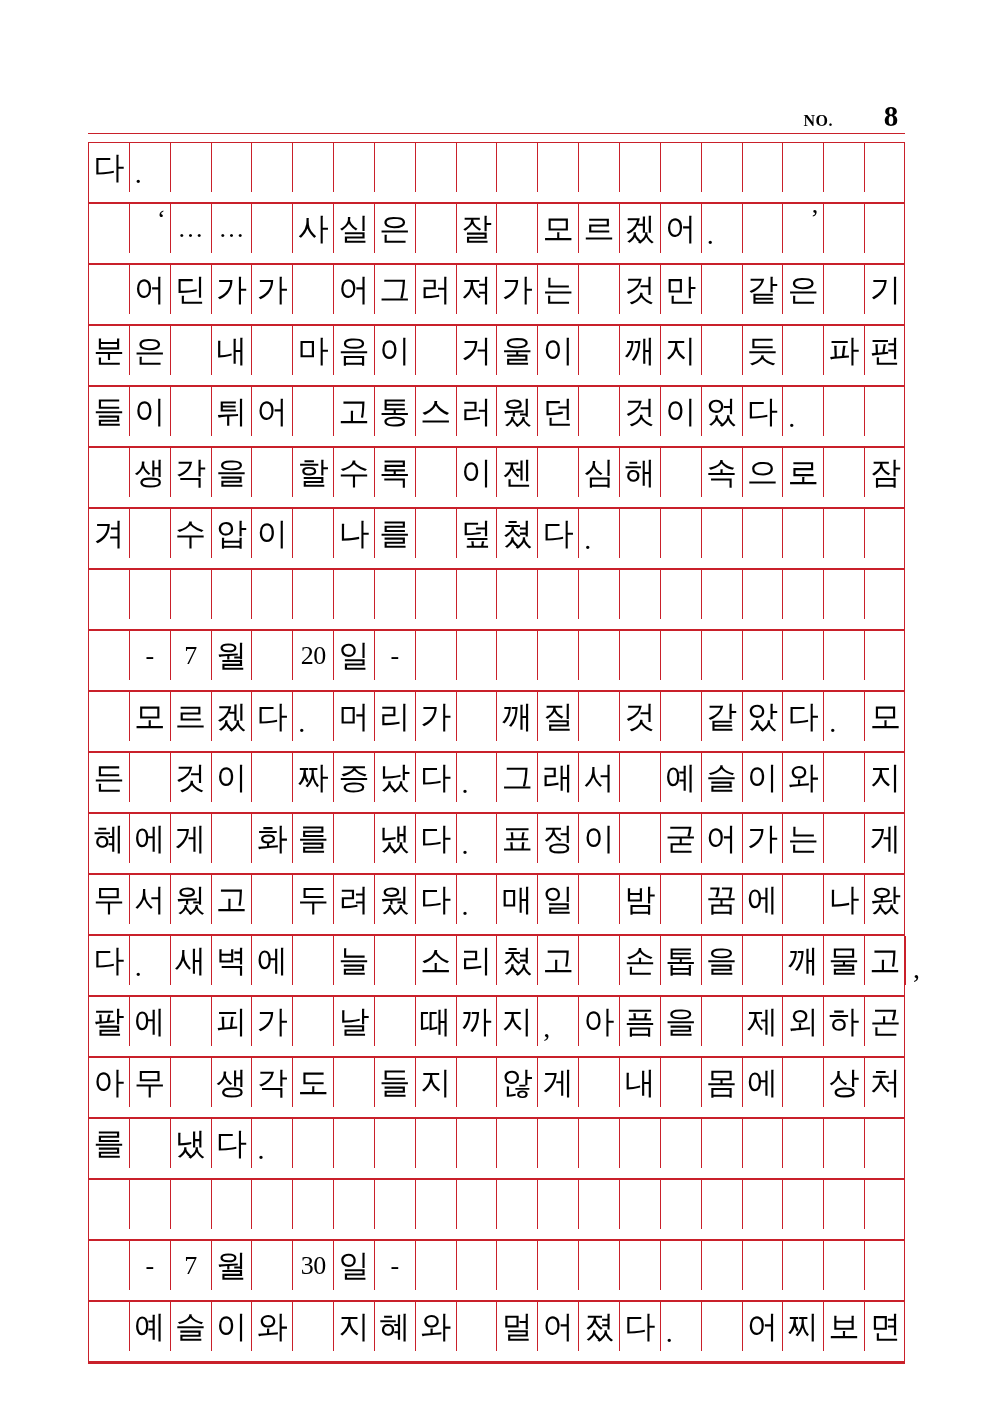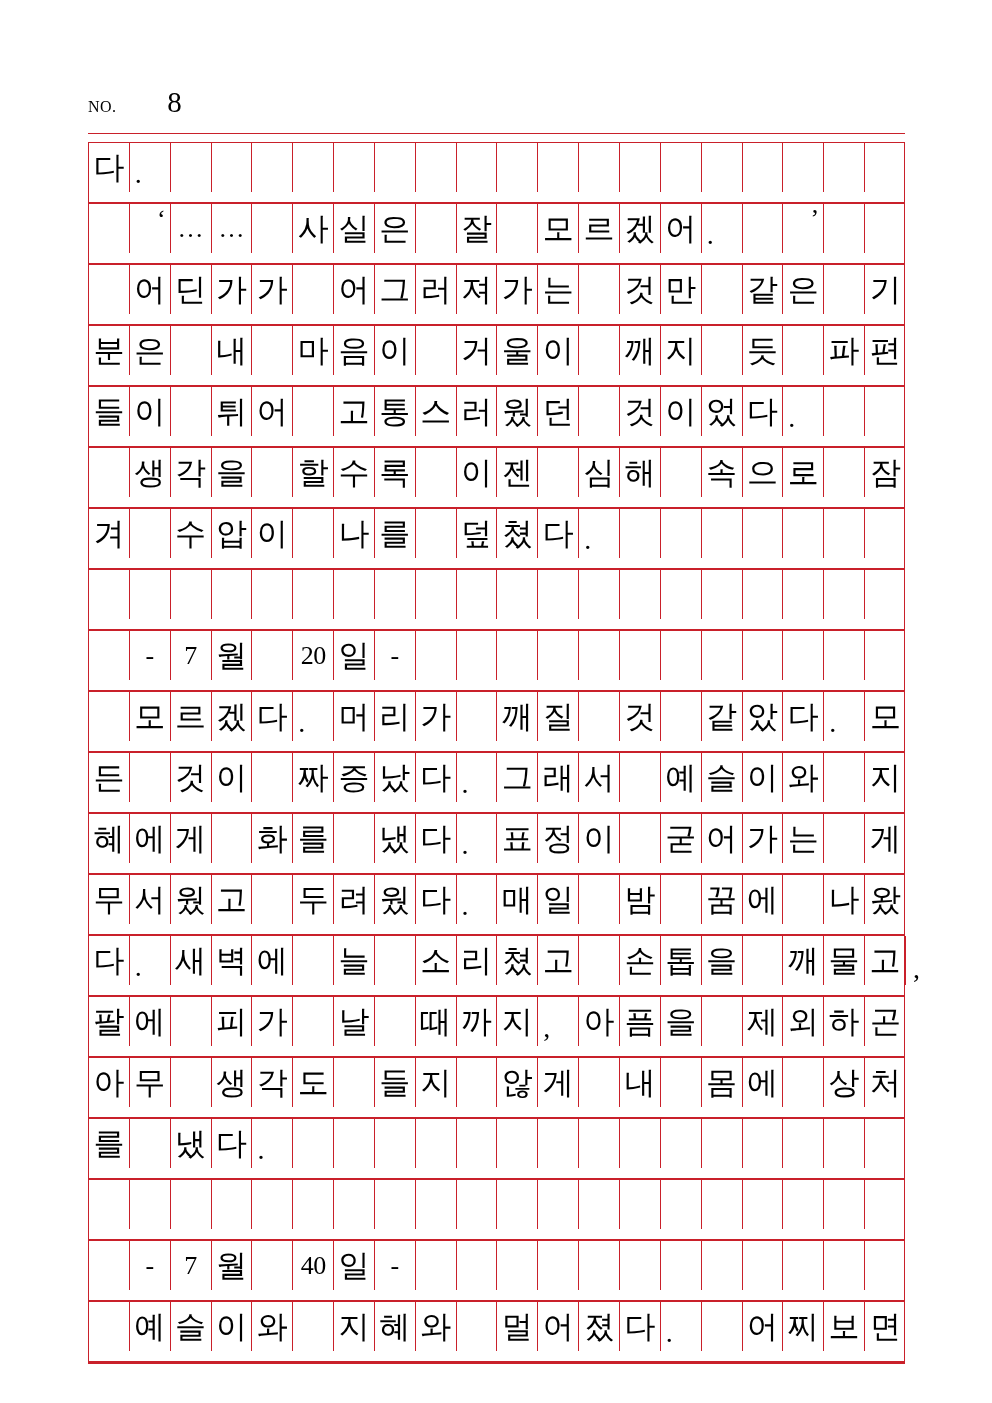--- a/index.html
+++ b/index.html
@@ -25,23 +25,25 @@
 
   
   .header {
     position: absolute;
     left: 88px;
     top: 100px;
     width: 817px;
     height: 34px;
     display: flex;
     align-items: flex-end;
+    justify-content: flex-end;
     border-bottom: 1.6px solid #c9202a;
     box-sizing: border-box;
-    padding-bottom: 16px;
+    padding-bottom: 2px;
+    font-weight: bold;
   }
   .no-label {
     font-size: 16px;
     letter-spacing: 0.5px;
     margin-right: 44px;
     line-height: 1;
     padding-bottom: 2px;
   }
   .no-value {
     font-size: 29px;
@@ -558,21 +560,21 @@
         <div class="cell"></div>
         <div class="cell"></div>
       </div>
       <div class="gap"></div>
       <div class="row">
         <div class="cell"></div>
         <div class="cell dash">-</div>
         <div class="cell num">7</div>
         <div class="cell">월</div>
         <div class="cell"></div>
-        <div class="cell num">40</div>
+        <div class="cell num">30</div>
         <div class="cell">일</div>
         <div class="cell dash">-</div>
         <div class="cell"></div>
         <div class="cell"></div>
         <div class="cell"></div>
         <div class="cell"></div>
         <div class="cell"></div>
         <div class="cell"></div>
         <div class="cell"></div>
         <div class="cell"></div>

